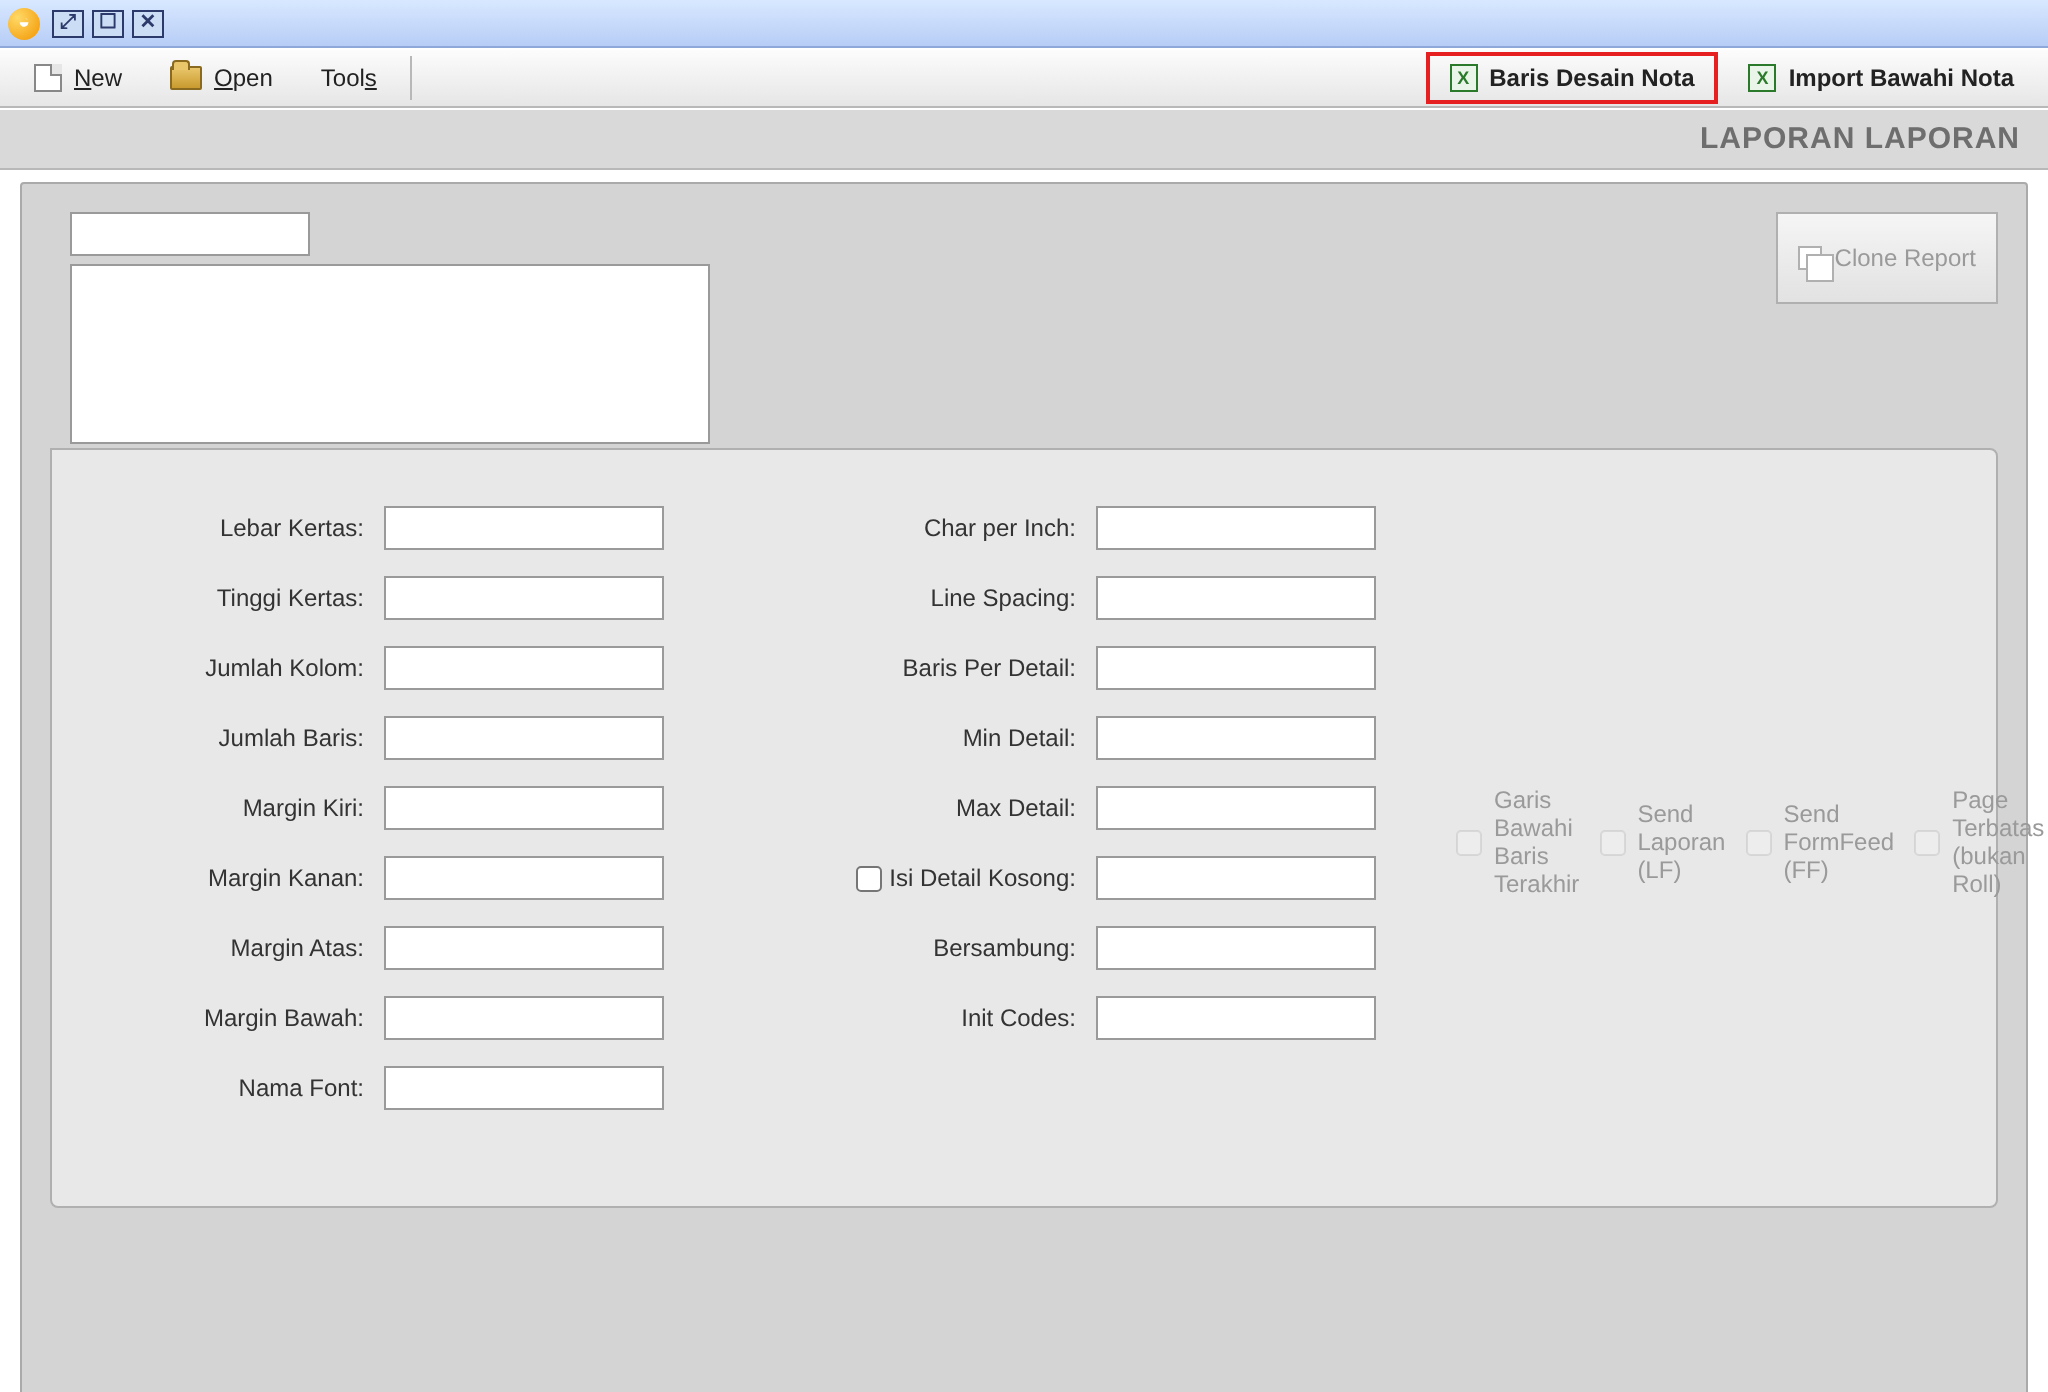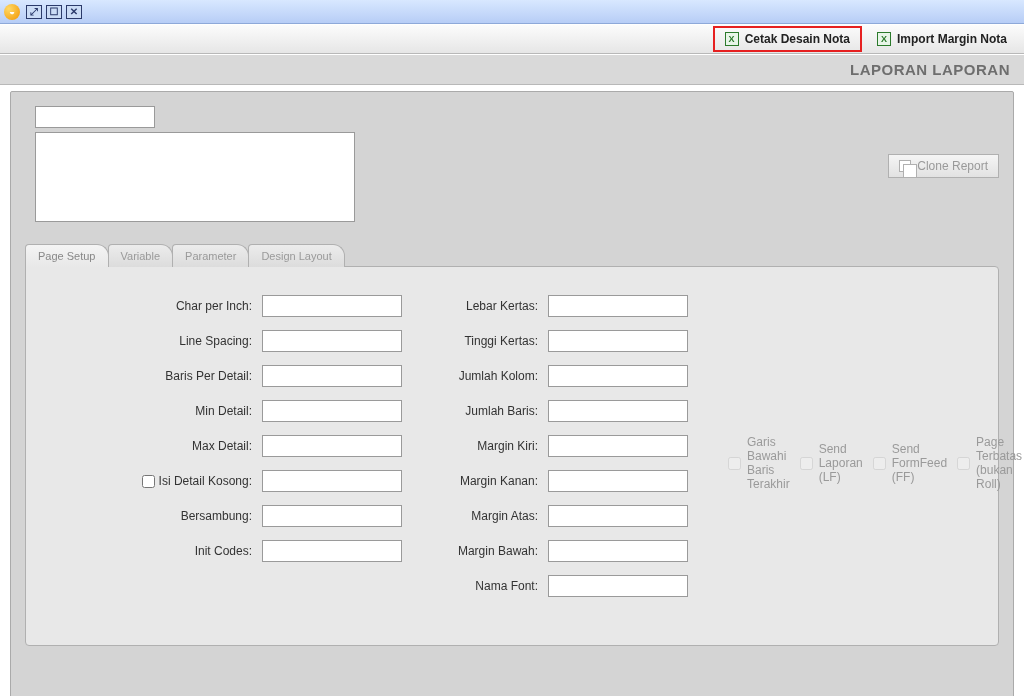--- a/index.html
+++ b/index.html
@@ -36,21 +36,21 @@
 
 
 .topform { display: flex; align-items: flex-start; }
 .topform .labels { width: 110px; text-align: right; color: #333; font-size: 12px;}
 .topform .labels div { height: 26px; line-height: 22px; }
 .topform .labels .kt { height: 90px; }
 .topform .fields { padding-left: 10px; }
 .topform .kode-input { width: 120px; height: 22px; border: 1px solid #9a9a9a; background:#fff; padding: 2px 4px; }
 .topform .ket-input { width: 320px; height: 90px; border: 1px solid #9a9a9a; background:#fff; margin-top:4px; padding: 3px; resize:none; font-family:inherit; font-size:11px;}
 .clone-wrap { margin-left: auto; }
-.clone-btn { display:flex; align-items:center; gap:6px; padding: 4px 10px; border: 1px solid #b0b0b0; background: linear-gradient(to bottom,#f5f5f5,#e2e2e2); color: #9a9a9a; cursor: default; font-size:12px;margin-top:48px;}
+.clone-btn { display:flex; align-items:center; gap:6px; padding: 15px 10px; border: 1px solid #b0b0b0; background: linear-gradient(to bottom,#f5f5f5,#e2e2e2); color: #9a9a9a; cursor: default; font-size:12px;}
 .icon-clone { width:12px; height:12px; border:1px solid #b0b0b0; background:#fff; position:relative;}
 .icon-clone::after{content:'';position:absolute; left:3px; top:3px; width:12px; height:12px; border:1px solid #b0b0b0; background:#fff;}
 
 
 .tabstrip { margin-top: 20px; display: flex; align-items: flex-end; position: relative; z-index: 2;}
 .tab { padding: 5px 12px 5px 12px; background: linear-gradient(to bottom,#ececec,#dcdcdc); border: 1px solid #b0b0b0; border-bottom: none; border-radius: 4px 12px 0 0; color: #9a9a9a; font-size: 11px; margin-right: -1px; cursor: pointer; position:relative;}
 .tab.active { background: linear-gradient(to bottom,#f4f4f4,#e8e8e8); color: #888; z-index: 3; }
 .tabbody { border: 1px solid #b0b0b0; background: #e8e8e8; border-radius: 0 4px 4px 4px; height: 380px; margin-top: -1px; padding: 28px 20px 16px 20px; display:flex; }
 
 
@@ -73,28 +73,42 @@
 <div class="titlebar">
   <div class="app-icon">◒</div>
   <div class="winbtns">
     <div class="winbtn">⤢</div>
     <div class="winbtn">☐</div>
     <div class="winbtn">✕</div>
   </div>
 </div>
 
 <div class="toolbar">
+  <div class="left">
+    <button class="btn">
+      <span class="icon-new"></span>
+      <span><span class="u">N</span><span>ew</span></span>
+    </button>
+    <button class="btn">
+      <span class="icon-open"></span>
+      <span><span class="u">O</span><span>pen</span></span>
+    </button>
+    <button class="btn">
+      <span><span>Tool</span><span class="u">s</span></span>
+    </button>
+    <div class="sep"></div>
+  </div>
   <div class="right">
     <button class="btn highlight">
       <span class="icon-excel">X</span>
-      <span>Cetak Desain Nota</span>
+      <span>Baris Desain Nota</span>
     </button>
     <button class="btn bordered">
       <span class="icon-excel">X</span>
-      <span>Import Margin Nota</span>
+      <span>Import Bawahi Nota</span>
     </button>
   </div>
 </div>
 
 <div class="headerband">LAPORAN LAPORAN</div>
 
 <div class="mainwrap">
   <div class="panel">
 
     <div class="topform">
@@ -104,28 +118,43 @@
         <textarea class="ket-input" style=""></textarea>
       </div>
       <div class="clone-wrap">
         <button class="clone-btn" disabled="">
           <span class="icon-clone"></span>
           <span>Clone Report</span>
         </button>
       </div>
     </div>
 
-    <div class="tabstrip">
-      <div class="tab active">Page Setup</div>
-      <div class="tab">Variable</div>
-      <div class="tab">Parameter</div>
-      <div class="tab">Design Layout</div>
-    </div>
 
     <div class="tabbody">
+      <div class="col">
+        <label>Lebar Kertas:</label>
+        <input type="text" value="" style="">
+        <label>Tinggi Kertas:</label>
+        <input type="text" value="" style="">
+        <label>Jumlah Kolom:</label>
+        <input type="text" value="" style="">
+        <label>Jumlah Baris:</label>
+        <input type="text" value="" style="">
+        <label>Margin Kiri:</label>
+        <input type="text" value="" style="">
+        <label>Margin Kanan:</label>
+        <input type="text" value="" style="">
+        <label>Margin Atas:</label>
+        <input type="text" value="" style="">
+        <label>Margin Bawah:</label>
+        <input type="text" value="" style="">
+        <label>Nama Font:</label>
+        <input type="text" value="" style="">
+      </div>
+
       <div class="col right">
         <label>Char per Inch:</label>
         <input type="text" value="" style="">
         <label>Line Spacing:</label>
         <input type="text" value="" style="">
         <label>Baris Per Detail:</label>
         <input type="text" value="" style="">
         <label>Min Detail:</label>
         <input type="text" value="" style="">
         <label>Max Detail:</label>
@@ -134,41 +163,20 @@
           <input type="checkbox" style="">
           <label>Isi Detail Kosong:</label>
         </span>
         <input type="text" value="" style="">
         <label>Bersambung:</label>
         <input type="text" value="" style="">
         <label>Init Codes:</label>
         <input type="text" value="" style="">
       </div>
 
-      <div class="col">
-        <label>Lebar Kertas:</label>
-        <input type="text" value="" style="">
-        <label>Tinggi Kertas:</label>
-        <input type="text" value="" style="">
-        <label>Jumlah Kolom:</label>
-        <input type="text" value="" style="">
-        <label>Jumlah Baris:</label>
-        <input type="text" value="" style="">
-        <label>Margin Kiri:</label>
-        <input type="text" value="" style="">
-        <label>Margin Kanan:</label>
-        <input type="text" value="" style="">
-        <label>Margin Atas:</label>
-        <input type="text" value="" style="">
-        <label>Margin Bawah:</label>
-        <input type="text" value="" style="">
-        <label>Nama Font:</label>
-        <input type="text" value="" style="">
-      </div>
-
       <div class="checks">
         <label class="chk">
           <input type="checkbox" disabled="" style="">
           <span>Garis Bawahi Baris Terakhir</span>
         </label>
         <label class="chk">
           <input type="checkbox" disabled="" style="">
           <span>Send Laporan (LF)</span>
         </label>
         <label class="chk">

